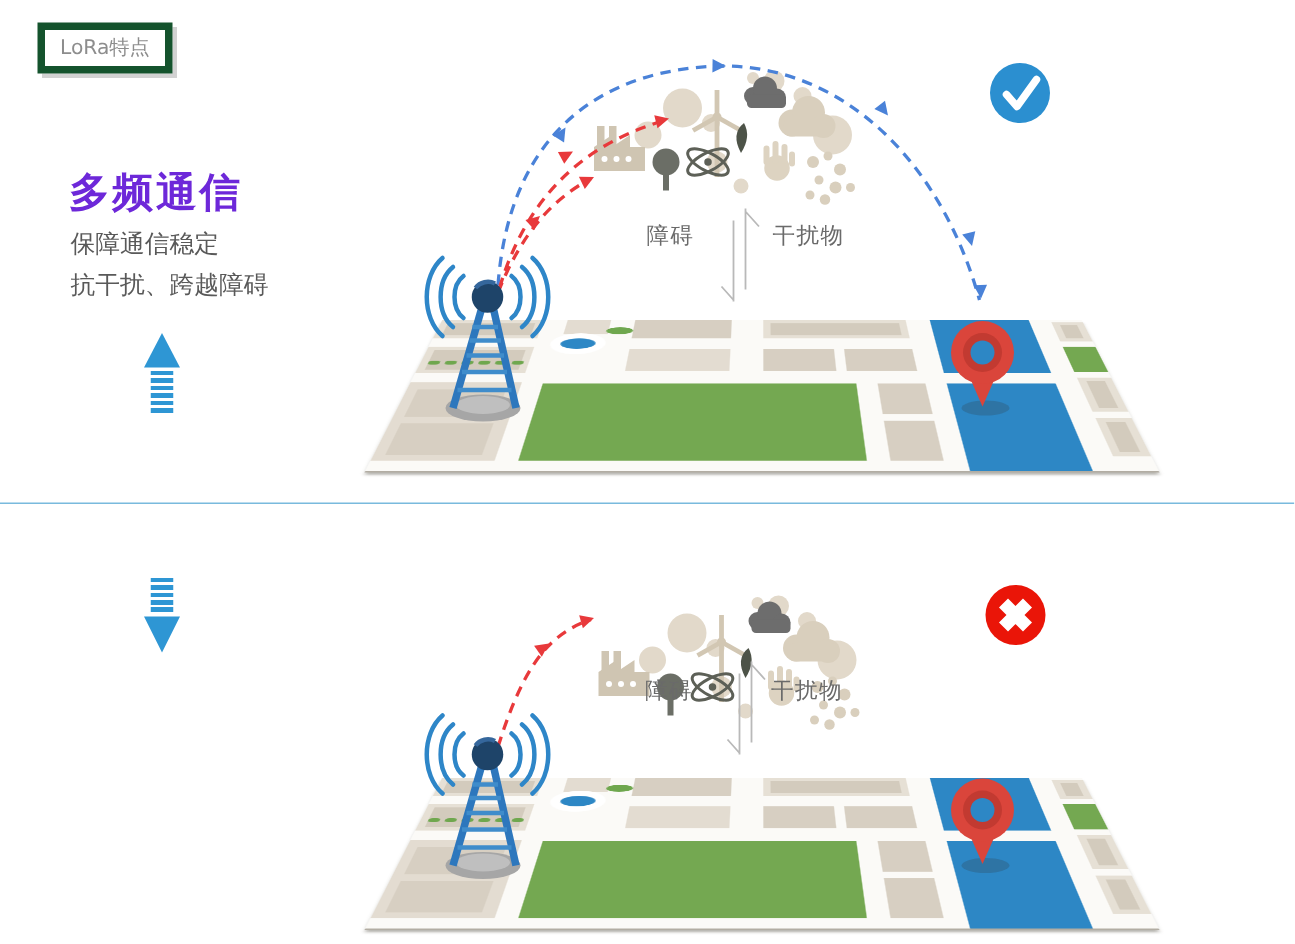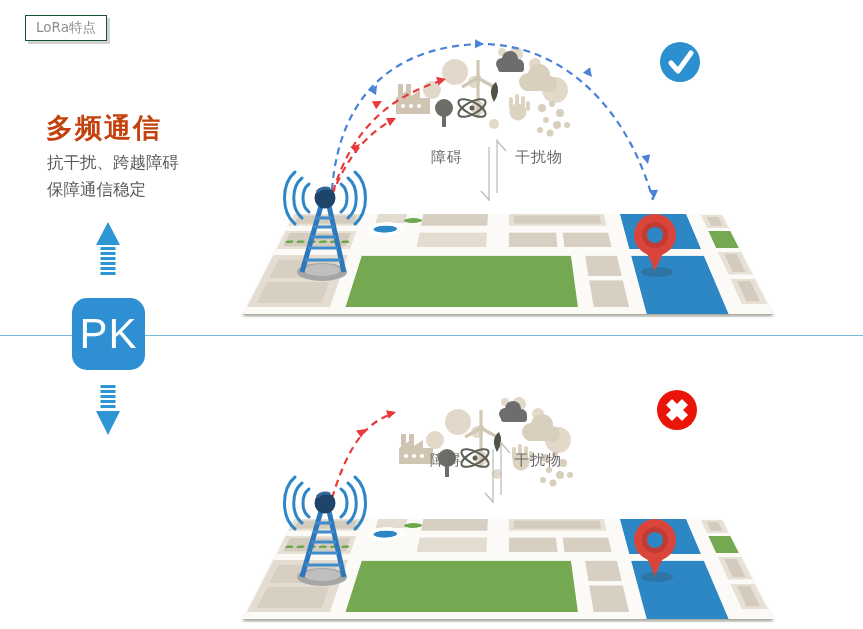--- a/index.html
+++ b/index.html
@@ -1,22 +1,22 @@
 <!DOCTYPE html>
 <html><head>
 <meta charset="utf-8">
 <style>
   html,body{margin:0;padding:0;background:#fff;}
   body{font-family:"DejaVu Sans","Liberation Sans",sans-serif;}
   .canvas{position:relative;width:863px;height:629px;background:#fff;overflow:hidden;}
 
   
-  .lora-tag{position:absolute;left:25px;top:15px;background:#fff;border:1px solid #14532d;
+  .lora-tag{position:absolute;left:25px;top:15px;background:#fff;border:5px solid #14532d;
     box-shadow:3px 3px 0 #d2d2d2;padding:3px 10px;font-size:13.5px;color:#8d8d8d;z-index:6;}
-  .sec-title{position:absolute;left:46px;font-size:27px;font-weight:bold;color:#c2410c;
+  .sec-title{position:absolute;left:46px;font-size:27px;font-weight:bold;color:#6d28d9;
     letter-spacing:2px;z-index:6;text-align:right;}
   .sec-desc{position:absolute;left:47px;font-size:16.5px;color:#595959;line-height:27px;z-index:6;}
 
   
   .divider{position:absolute;left:0;top:335px;width:863px;height:1px;background:#79badd;z-index:2;}
   .pk-badge{position:absolute;left:72px;top:298px;width:73px;height:72px;background:#2e8fd2;
     border-radius:15px;display:flex;align-items:center;justify-content:center;z-index:6;}
   .pk-badge span{color:#fff;font-size:42px;letter-spacing:1px;font-family:"Liberation Sans",sans-serif;}
   .arrow{position:absolute;z-index:6;}
   .arrow .bars{position:absolute;left:50%;transform:translateX(-50%);width:15px;
@@ -55,32 +55,29 @@
 <body>
 
 <div class="canvas">
 
   <div class="lora-tag">
     <span>LoRa特点</span>
   </div>
 
   <div class="sec-title" style="top:110px;">多频通信</div>
   <div class="sec-desc" style="top:149px;">
+    <div>保障通信稳定</div>
     <div>抗干扰、跨越障碍</div>
-    <div>保障通信稳定</div>
   </div>
 
   <div class="arrow" id="arrow-up">
     <div class="tri"></div>
     <div class="bars"></div>
   </div>
   <div class="divider"></div>
-  <div class="pk-badge">
-    <span>PK</span>
-  </div>
   <div class="arrow" id="arrow-down">
     <div class="bars"></div>
     <div class="tri"></div>
   </div>
 
 
   <div class="map" id="map-top">
     <div class="water" style="left:404px;top:0;width:82px;height:250px"></div>
     <div class="roadbar" style="left:404px;top:100px;width:82px;height:18px"></div>
     <div class="blk fr" style="left:0;top:0;width:84px;height:36px"></div>

